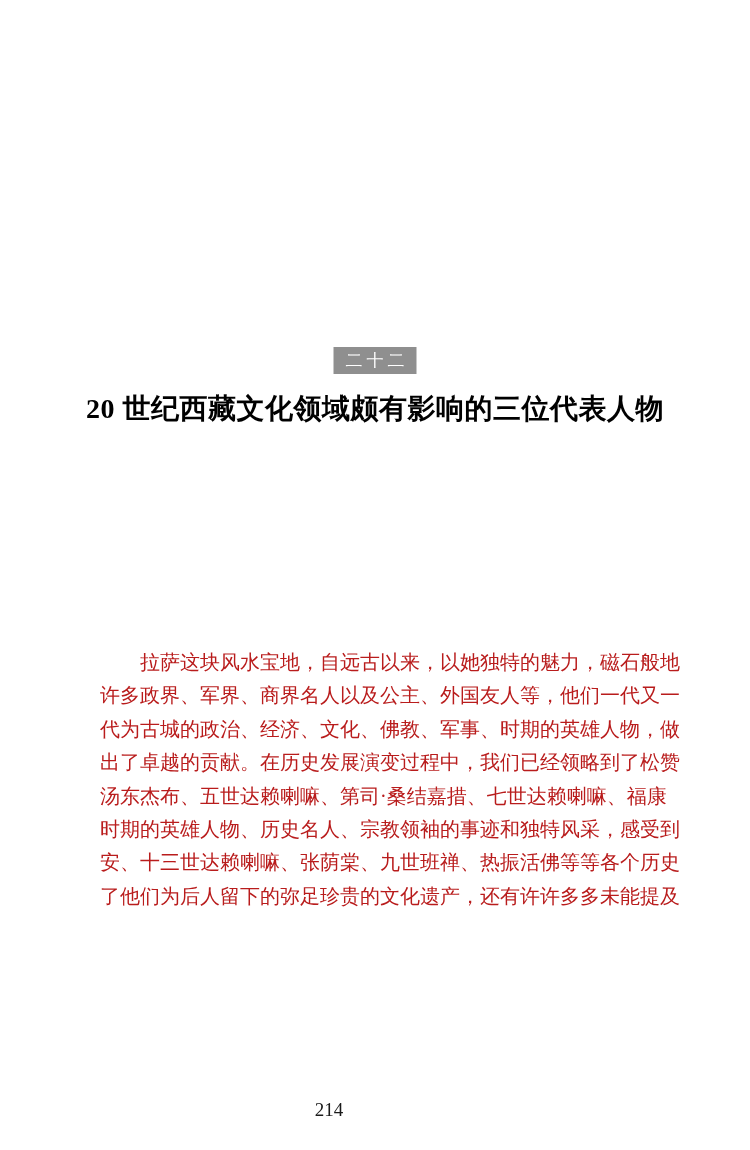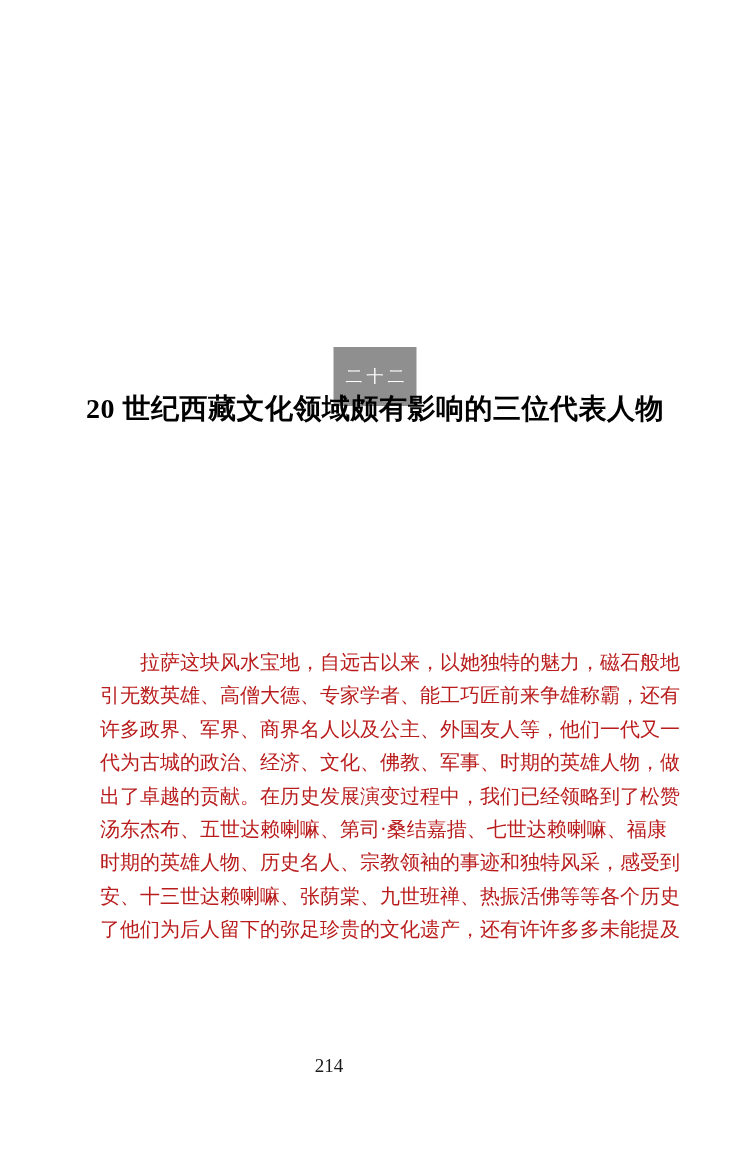--- a/index.html
+++ b/index.html
@@ -18,21 +18,21 @@
   .chapter-badge {
     position: absolute;
     top: 347px;
     left: 50%;
     transform: translateX(-50%);
     background: #8f8f8f;
     color: #ffffff;
     font-size: 17px;
     line-height: 27px;
     height: 27px;
-    padding: 16px 8px;
+    padding: 0 8px;
     letter-spacing: 4px;
     text-indent: 4px; 
     white-space: nowrap;
     text-align: center;
   }
   .chapter-title {
     position: absolute;
     top: 390px;
     left: 0;
     width: 750px;
@@ -59,40 +59,39 @@
     text-align-last: justify;
     text-justify: inter-character;
     white-space: nowrap;
     color: #b91c1c;
   }
   .body-line.indent {
     padding-left: 40px;
   }
   .page-number {
     position: absolute;
-    top: 1055px;
+    top: 1099px;
     left: 0;
     width: 658px;
     text-align: center;
     font-size: 19px;
     color: #1a1a1a;
   }
 </style>
 </head>
 <body>
 
 <div class="page">
 
   <div class="chapter-badge">二十二</div>
 
   <h1 class="chapter-title">20 世纪西藏文化领域颇有影响的三位代表人物</h1>
 
   <div class="body-text">
     <div class="body-line indent">拉萨这块风水宝地，自远古以来，以她独特的魅力，磁石般地</div>
-    <div class="body-line">引无数英雄、高僧大德、专家学者、能工巧匠前来争雄称霸，还有</div>
     <div class="body-line">许多政界、军界、商界名人以及公主、外国友人等，他们一代又一</div>
     <div class="body-line">代为古城的政治、经济、文化、佛教、军事、时期的英雄人物，做</div>
     <div class="body-line">出了卓越的贡献。在历史发展演变过程中，我们已经领略到了松赞</div>
     <div class="body-line">汤东杰布、五世达赖喇嘛、第司·桑结嘉措、七世达赖喇嘛、福康</div>
     <div class="body-line">时期的英雄人物、历史名人、宗教领袖的事迹和独特风采，感受到</div>
     <div class="body-line">安、十三世达赖喇嘛、张荫棠、九世班禅、热振活佛等等各个历史</div>
     <div class="body-line">了他们为后人留下的弥足珍贵的文化遗产，还有许许多多未能提及</div>
   </div>
 
   <div class="page-number">214</div>

